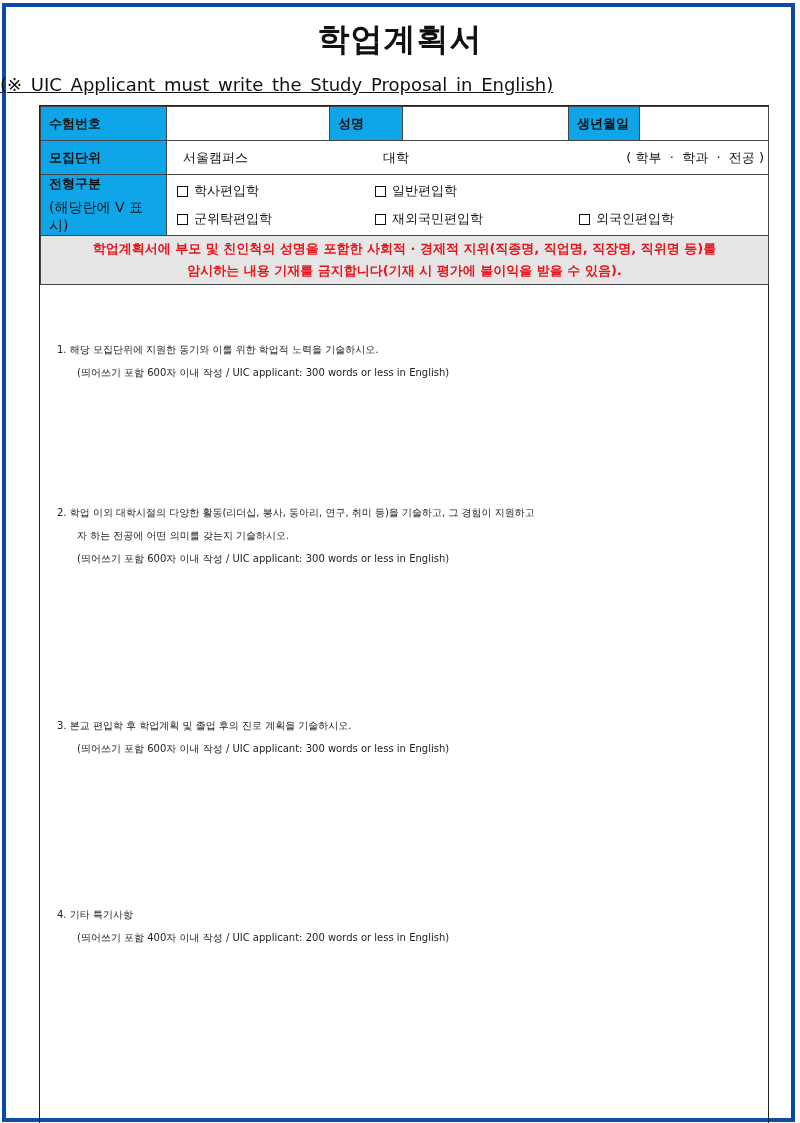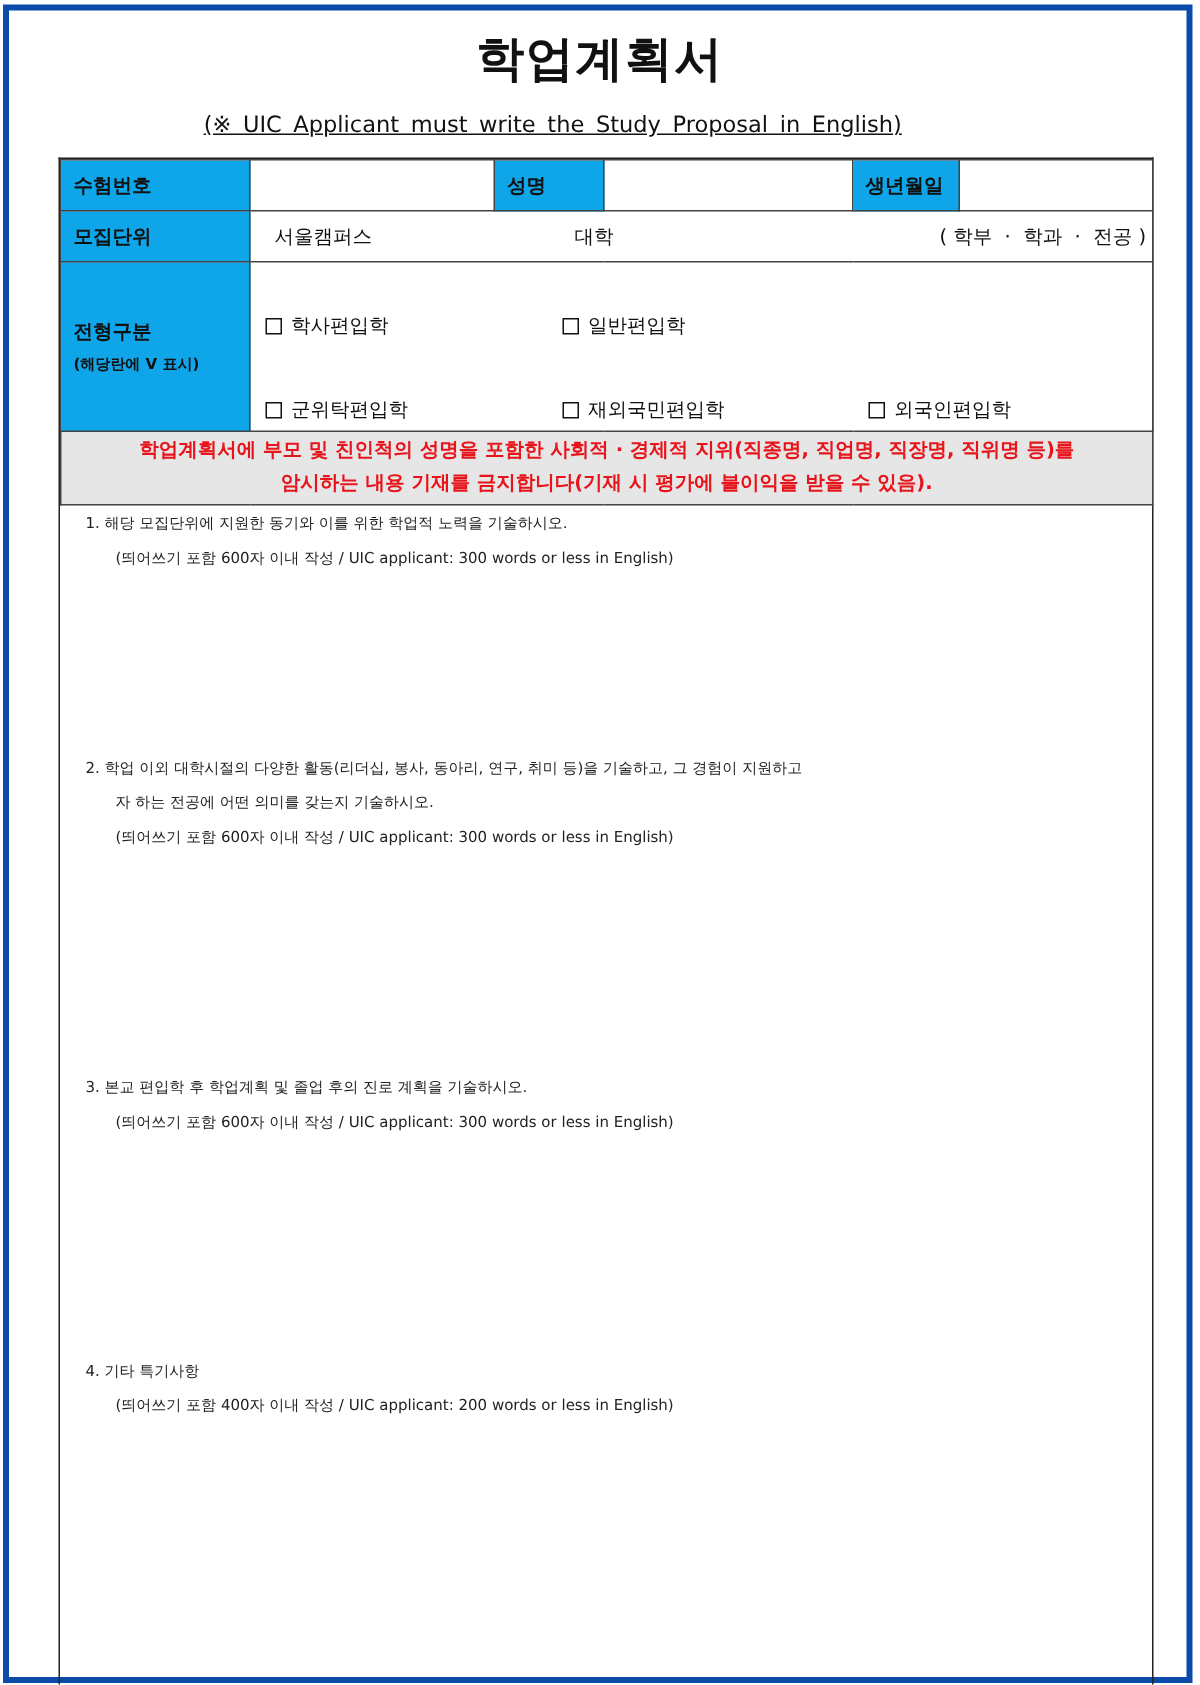--- a/index.html
+++ b/index.html
@@ -2,29 +2,29 @@
 <html><head>
 <meta charset="utf-8">
 <style>
   html, body { margin: 0; padding: 0; background: #ffffff; }
   body { width: 800px; height: 1123px; position: relative; overflow: hidden;
          font-family: "DejaVu Sans", "Liberation Sans", sans-serif; color: #111; }
   .frame { position: absolute; left: 2px; top: 3px; width: 785px; height: 1111px;
            border: 4px solid #0b4aa8; background: #fff; }
   .title { position: absolute; left: 0; top: 18px; width: 800px; text-align: center;
            font-size: 32px; font-weight: bold; letter-spacing: 1px; color: #111; font-family: Liberation Mono, monospace; }
-  .subtitle { position: absolute; left: 0; top: 74px; width: 737px; text-align: center;
-              font-size: 15px; text-decoration: underline; color: #111; word-spacing: 3px; }
+  .subtitle { position: absolute; left: 0; top: 74px; width: 737px; 
+              font-size: 18px; text-decoration: underline; color: #111; word-spacing: 3px; }
   .sheet { position: absolute; left: 39px; top: 105px; width: 728px; height: 1018px;
            border-left: 1.5px solid #222; border-right: 1.5px solid #222; border-top: 1.5px solid #222; }
   table.info { border-collapse: collapse; width: 728px; table-layout: fixed; font-size: 13px; }
   table.info td { border: 1px solid #444; padding: 0 8px; height: 33px; vertical-align: middle; }
   td.lbl { background: #0ea5e9; font-weight: bold; text-align: left; }
-  td.lbl .sub { display: block; font-size: 10px; font-weight: bold; margin-top: 6px; }
-  .cbrow { display: flex; align-items: center; height: 28px; margin-top: 28px; }
+  td.lbl .sub { display: block; font-size: 14px; font-weight: normal; margin-top: 6px; }
+  .cbrow { display: flex; align-items: center; height: 28px; }
   .cb { display: inline-flex; align-items: center; gap: 6px; }
   .box { display: inline-block; width: 9px; height: 9px; border: 1.5px solid #111; }
   .notice { background: #e6e6e6; color: #e8141b; font-weight: bold; text-align: center;
             font-size: 13px; line-height: 22px; padding: 2px 6px !important; height: 44px !important; margin-top: 32px; }
   .q { position: absolute; left: 17px; font-size: 10px; line-height: 23px; color: #222; }
   .q .cont { padding-left: 20px; display: block; }
   .q .hint { padding-left: 20px; display: block; color: #222; }
   .split { display: flex; justify-content: space-between; align-items: center; }
 </style>
 </head>

